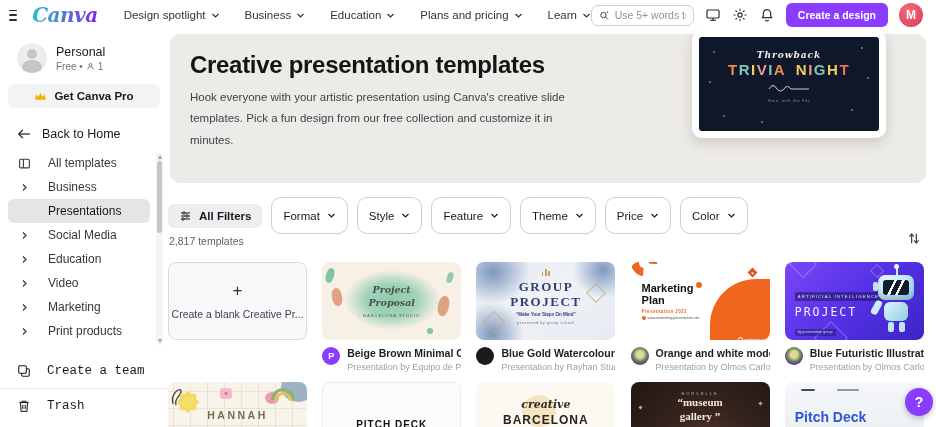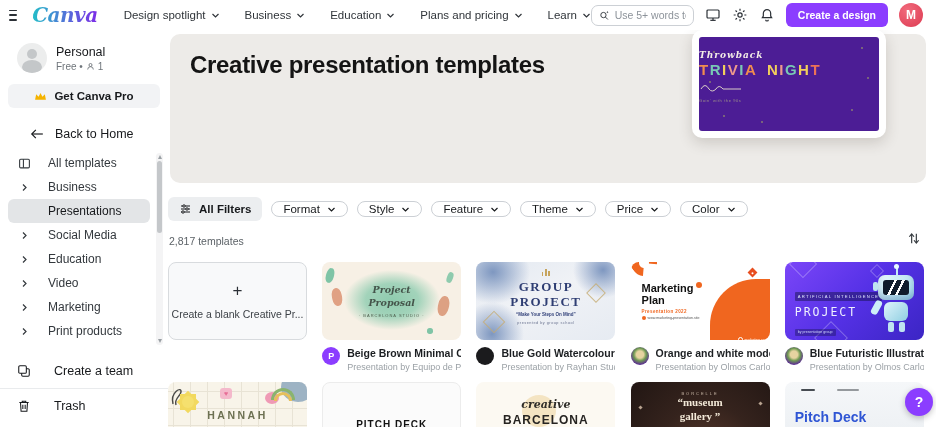--- a/index.html
+++ b/index.html
@@ -31,53 +31,53 @@
   
   .sidebar{position:absolute;top:30px;left:0;width:168px;bottom:0;background:#fff;z-index:50;}
   .profile{display:flex;align-items:center;gap:9px;padding:13px 8px 4px 17px;}
   .p-avatar{width:30px;height:30px;border-radius:50%;background:#eceded;position:relative;overflow:hidden;flex:none;}
   .p-avatar .head{position:absolute;left:10px;top:6px;width:10px;height:10px;border-radius:50%;background:#c4c7c9;}
   .p-avatar .bodyy{position:absolute;left:5px;top:17px;width:20px;height:14px;border-radius:50%;background:#c4c7c9;}
   .p-name{font-size:12.5px;color:#17191c;}
   .p-meta{font-size:10px;color:#6f757b;display:flex;align-items:center;gap:3px;margin-top:2px;}
   .pro-btn{margin:7px 8px 0;height:24px;background:#f2f3f5;border-radius:6px;display:flex;
     align-items:center;justify-content:center;gap:7px;font-size:11.5px;font-weight:700;color:#17191c;cursor:pointer;}
-  .back-home{display:flex;align-items:center;gap:11px;margin-top:13px;padding:6px 30px;
+  .back-home{display:flex;align-items:center;gap:11px;margin-top:13px;padding:6px 17px;
     font-size:12.5px;color:#17191c;cursor:pointer;}
   .menu{margin-top:4px;position:relative;}
   .menu-item{height:24px;margin:0 18px 0 8px;padding:0 8px;border-radius:6px;display:flex;
     align-items:center;gap:16px;font-size:12px;color:#33383d;cursor:pointer;white-space:nowrap;}
   .menu-item .slot{width:16px;display:flex;align-items:center;justify-content:center;flex:none;}
   .menu-item.selected{background:#e3e5e7;color:#17191c;}
   .sb-track{position:absolute;right:5px;top:2px;width:7px;height:192px;background:#f4f4f5;border-radius:4px;}
   .sb-thumb{position:absolute;left:1px;top:8px;width:5px;height:72px;background:#c4c7ca;border-radius:3px;}
   .sb-up,.sb-dn{position:absolute;left:1.5px;width:0;height:0;border-left:2.5px solid transparent;border-right:2.5px solid transparent;}
   .sb-up{top:2px;border-bottom:4px solid #9aa0a5;}
   .sb-dn{bottom:2px;border-top:4px solid #9aa0a5;}
   .sb-bottom{position:absolute;left:0;right:0;bottom:6px;}
-  .sb-row{display:flex;align-items:center;gap:23px;padding:8px 17px;font-size:12.5px;color:#17191c;cursor:pointer;}
+  .sb-row{display:flex;align-items:center;gap:16px;padding:8px 17px;font-size:12.5px;color:#17191c;cursor:pointer;font-family:Liberation Mono, monospace;}
   .sb-div{border-top:1px solid #e9ebed;margin:2px 0;}
 
   
   .main{position:absolute;left:168px;top:30px;right:0;bottom:0;overflow:hidden;}
   .hero{position:absolute;left:2px;top:4px;width:756px;height:149px;background:#edebe8;border-radius:10px;}
   .hero-title{position:absolute;left:20px;top:17px;font-size:24px;font-weight:700;letter-spacing:-.3px;color:#141414;}
   .hero-desc{position:absolute;left:20px;top:53px;width:404px;font-size:11.5px;line-height:1.85;color:#3e4348;}
   .slide-frame{position:absolute;left:524px;top:0;width:194px;height:108px;background:#fff;border-radius:10px;
     padding:7px;box-shadow:0 5px 14px rgba(60,50,40,.18);z-index:5;}
-  .slide{width:100%;height:100%;background:#4c1d95;border-radius:3px;position:relative;overflow:hidden;text-align:left;}
+  .slide{width:100%;height:100%;background:#0f172a;border-radius:3px;position:relative;overflow:hidden;text-align:center;}
   .slide .dot{position:absolute;width:2px;height:2px;border-radius:50%;background:#887a74;}
   .slide-script{margin-top:13px;font:italic 600 9px "DejaVu Serif",serif;color:#f3ece6;letter-spacing:1px;}
   .trivia{margin-top:1px;font-size:15px;font-weight:800;letter-spacing:1.5px;}
   .slide-sub{margin-top:2px;font-size:4px;color:#9d8f89;letter-spacing:.6px;}
 
   .filters{position:absolute;left:0;top:167px;display:flex;gap:9px;align-items:center;}
   .f-all{display:flex;align-items:center;gap:7px;height:24px;padding:0 11px;border-radius:6px;
     background:#eceef0;font-size:11.5px;font-weight:700;color:#17191c;cursor:pointer;}
-  .f-dd{display:flex;align-items:center;gap:7px;height:16px;padding:0 11px;border-radius:10px;
+  .f-dd{display:flex;align-items:center;gap:7px;height:37px;padding:0 11px;border-radius:10px;
     border:1px solid #ccd0d5;background:#fff;font-size:11.5px;color:#17191c;cursor:pointer;}
   .count{position:absolute;left:1px;top:205px;font-size:10.5px;color:#5c6267;}
   .sort{position:absolute;right:15px;top:201px;cursor:pointer;}
 
   .grid{position:absolute;left:0;width:756px;display:grid;grid-template-columns:repeat(5,139px);gap:15.2px;}
   .grid.r1{top:232px;}
   .grid.r2{top:352px;}
   .thumb{height:78px;border-radius:8px;position:relative;overflow:hidden;cursor:pointer;}
   .blank-card{height:78px;border:1px solid #d8dbde;background:#f8f9fa;border-radius:8px;display:flex;
     flex-direction:column;align-items:center;justify-content:center;gap:9px;cursor:pointer;}
@@ -375,20 +375,21 @@
         </svg>
       <span>Trash</span>
     </div>
   </div>
 </div>
 
 <div class="main">
 
   <div class="hero">
     <div class="hero-title">Creative presentation templates</div>
+    <div class="hero-desc">Hook everyone with your artistic presentation using Canva's creative slide templates. Pick a fun design from our free collection and customize it in minutes.</div>
   </div>
   <div class="slide-frame">
     <div class="slide">
       <i class="dot" style="left:14px;top:14px;"></i><i class="dot" style="right:16px;top:10px;"></i>
       <i class="dot" style="left:24px;bottom:14px;"></i><i class="dot" style="right:26px;bottom:20px;"></i>
       <i class="dot" style="left:10px;top:44px;"></i><i class="dot" style="right:10px;top:40px;"></i>
       <i class="dot" style="left:62px;bottom:8px;"></i>
       <div class="slide-script">Throwback</div>
       <div class="trivia"><span style="color: rgb(240, 140, 79);">T</span><span style="color: rgb(121, 201, 181);">R</span><span style="color: rgb(242, 207, 91);">I</span><span style="color: rgb(238, 154, 140);">V</span><span style="color: rgb(121, 201, 181);">I</span><span style="color: rgb(240, 140, 79);">A</span><span style="padding: 0px 2px;"> </span><span style="color: rgb(242, 207, 91);">N</span><span style="color: rgb(238, 154, 140);">I</span><span style="color: rgb(121, 201, 181);">G</span><span style="color: rgb(242, 207, 91);">H</span><span style="color: rgb(236, 114, 87);">T</span></div>
       <svg width="44" height="8" viewBox="0 0 44 8">

